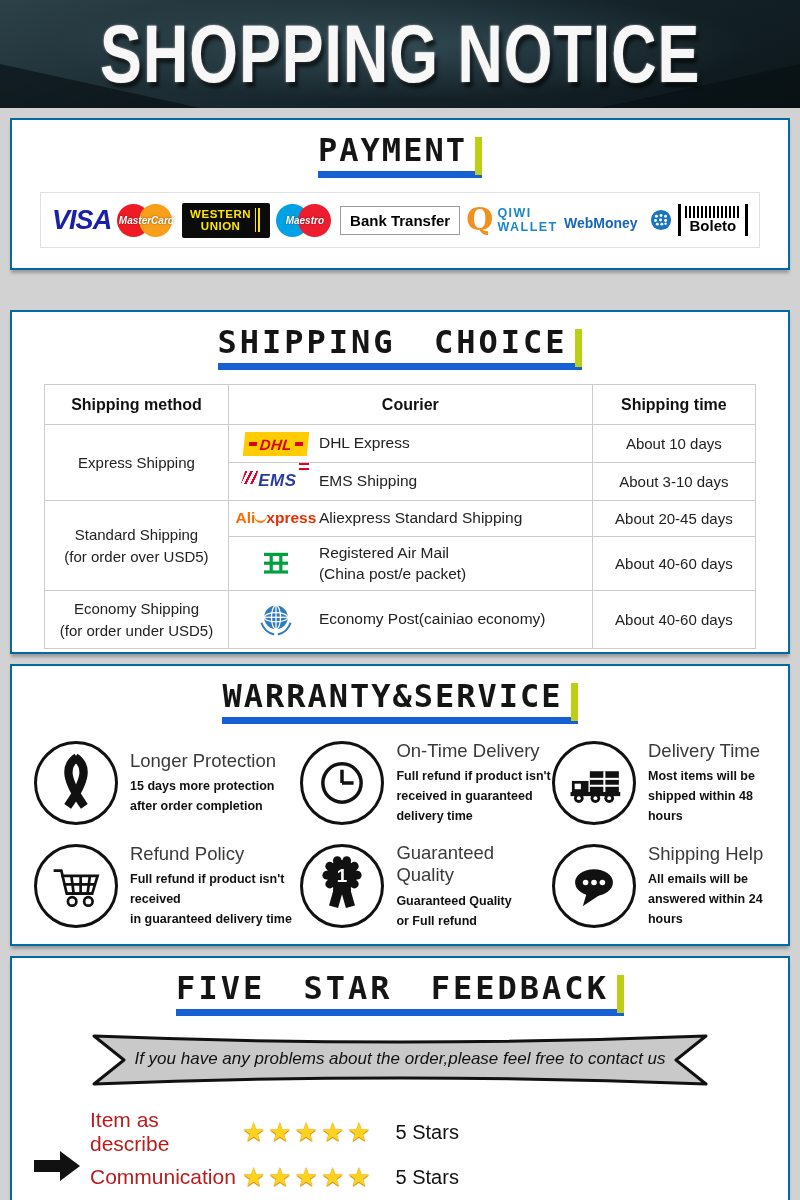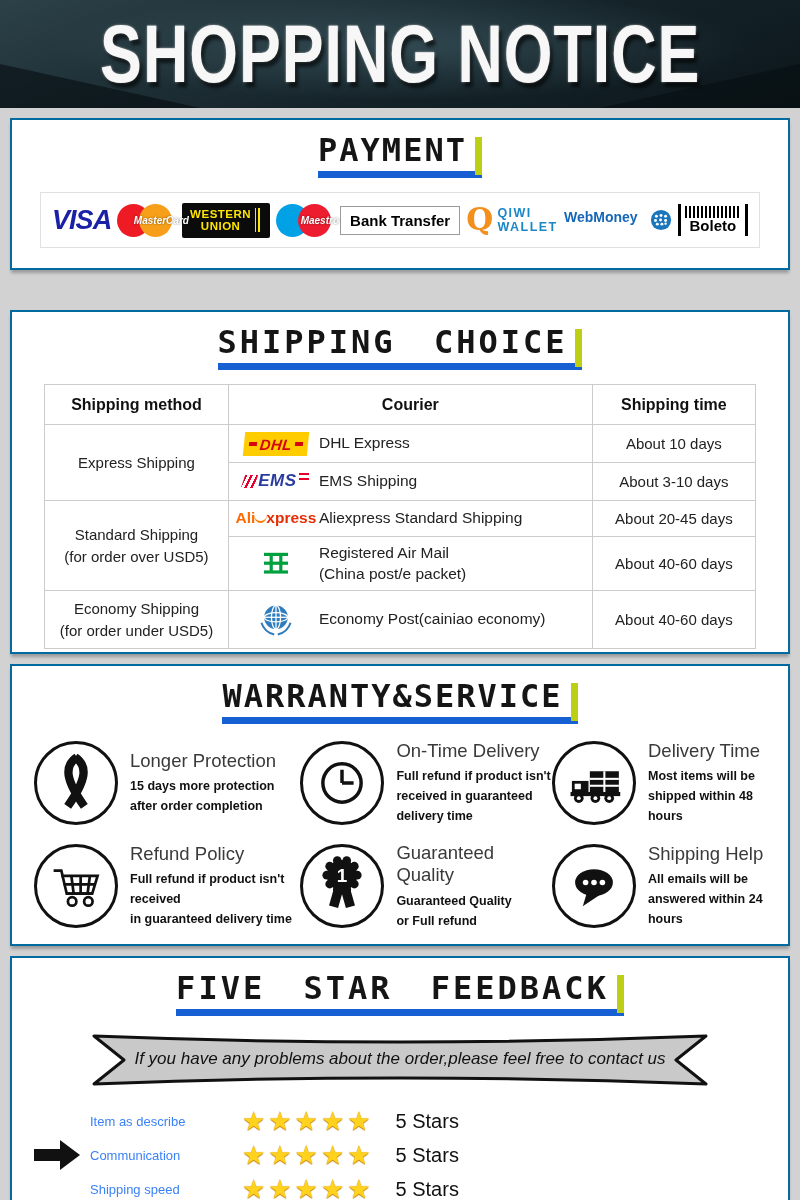--- a/index.html
+++ b/index.html
@@ -47,34 +47,34 @@
 
   
   .pay-strip{margin:14px 28px 0;height:56px;border:1px solid #e0e0e0;display:flex;
              align-items:center;justify-content:space-around;padding:0 8px;}
   .visa{color:var(--visa-blue);font-style:italic;font-weight:bold;font-size:27px;letter-spacing:-1px;}
   .cc{position:relative;width:58px;height:36px;display:flex;align-items:center;}
   .cc .c1,.cc .c2{width:33px;height:33px;border-radius:50%;}
   .cc .c2{margin-left:-11px;}
   .mc .c1{background:#ee1b24;} .mc .c2{background:#f79f1a;}
   .ma .c1{background:#00a2e5;} .ma .c2{background:#ed1c2e;}
-  .cc .cc-label{position:absolute;left:15px;width:100%;text-align:center;color:#fff;
+  .cc .cc-label{position:absolute;left:0;width:100%;text-align:center;color:#fff;
       font-style:italic;font-weight:bold;font-size:10px;text-shadow:0 0 2px rgba(0,0,0,.55);}
   .wu{background:#0b0b0b;width:88px;height:35px;border-radius:2px;display:flex;
       align-items:center;justify-content:center;gap:4px;}
   .wu-text{color:#ffe600;font-weight:bold;font-size:11.5px;line-height:1.05;text-align:center;
            white-space:pre-line;letter-spacing:.5px;}
   .wu-bars{width:6px;height:24px;background:repeating-linear-gradient(90deg,#ffe600 0 1.5px,#0b0b0b 1.5px 3.5px);}
   .bank{border:1px solid #9a9a9a;padding:5px 9px;font-weight:bold;font-size:15px;color:#000;}
   .qiwi{display:flex;align-items:center;}
   .qiwi-q{color:#f28f1d;font-family:"DejaVu Serif",serif;font-weight:bold;font-size:31px;
           line-height:.9;margin-right:4px;}
   .qiwi-text{color:#1b87c9;font-weight:bold;font-size:12.5px;letter-spacing:1.5px;
              white-space:pre-line;line-height:1.15;}
-  .webmoney{display:flex;align-items:flex-start;gap:12px;}
+  .webmoney{display:flex;align-items:flex-end;gap:12px;}
   .wm-text{color:#1566b8;font-weight:bold;font-size:14px;}
   .boleto{border-left:3px solid #000;border-right:3px solid #000;padding:2px 4px;
           display:flex;flex-direction:column;align-items:center;}
   .boleto-barcode{width:56px;height:12px;background:repeating-linear-gradient(90deg,#000 0 2px,#fff 2px 4px);}
   .boleto-label{font-weight:bold;font-size:15px;line-height:1.1;color:#000;}
 
   
   .ship-table{width:calc(100% - 64px);margin:14px auto 0;border-collapse:collapse;}
   .ship-table th,.ship-table td{border:1px solid #ccc;}
   .ship-table th{height:40px;font-size:16px;font-weight:bold;color:#111;}
@@ -84,21 +84,21 @@
   .courier-inner{display:flex;align-items:center;}
   .logo-slot{width:86px;display:flex;align-items:center;justify-content:center;flex-shrink:0;}
   .courier-name{font-size:15.5px;color:#222;white-space:pre-line;line-height:1.35;}
   .r-dhl{height:38px;} .r-ems{height:38px;} .r-ali{height:36px;} .r-air{height:54px;} .r-eco{height:58px;}
 
   .dhl{background:var(--dhl-yellow);width:64px;height:24px;display:flex;align-items:center;
        justify-content:center;transform:skewX(-6deg);}
   .dhl::before,.dhl::after{content:'';width:8px;height:3.5px;background:var(--dhl-red);}
   .dhl::before{margin-right:3px;} .dhl::after{margin-left:3px;}
   .dhl-label{color:var(--dhl-red);font-weight:bold;font-style:italic;font-size:15px;letter-spacing:.5px;}
-  .ems{display:flex;align-items:center;}
+  .ems{display:flex;}
   .ems-stripes{width:13px;height:13px;margin-right:2px;transform:skewX(-18deg);
       background:repeating-linear-gradient(100deg,#e4002b 0 2.5px,transparent 2.5px 5.5px);}
   .ems-label{color:#2a3b9f;font-weight:bold;font-style:italic;font-size:17px;letter-spacing:.5px;}
   .ems-eq{width:10px;height:8px;margin:-8px 0 0 2px;
       background:repeating-linear-gradient(180deg,#e4002b 0 2.5px,transparent 2.5px 5px);}
   .ali{display:flex;align-items:baseline;}
   .ali-prefix{color:#ff6a00;font-weight:bold;font-size:15.5px;}
   .ali-smile{display:inline-block;width:13px;height:8px;margin:0 -1px;
       border-bottom:2.5px solid #ff7b00;border-radius:0 0 50% 50%/0 0 100% 100%;}
   .ali-suffix{color:#e62e04;font-weight:bold;font-size:15.5px;}
@@ -119,21 +119,21 @@
   .banner-svg{display:block;}
   .banner-text{position:absolute;left:0;top:0;width:100%;height:100%;display:flex;
       align-items:center;justify-content:center;font-style:italic;font-size:17px;color:#111;
       padding-bottom:2px;text-align:right;}
   .fb-bottom{display:flex;align-items:center;padding:8px 20px 0 16px;}
   .fb-cta{width:300px;font-style:italic;font-weight:bold;font-size:20px;line-height:1.55;
           text-align:center;white-space:pre-line;color:#0d0d0d;}
   .fb-arrow{margin:0 10px 0 6px;flex-shrink:0;}
   .fb-ratings{flex:1;}
   .fb-row{display:flex;align-items:center;margin:8px 0;}
-  .fb-label{width:152px;font-size:13px;color:#3b82f6;}
+  .fb-label{width:152px;font-size:21px;color:#b91c1c;}
   .fb-stars{font-size:26px;letter-spacing:3px;color:var(--star-gold);
       text-shadow:0 0 1px #d98c00,0 1px 1px #b97b00;line-height:1;}
   .fb-value{font-size:20px;color:#111;margin-left:22px;}
 </style>
 </head>
 <body>
 
 <div class="header">
   <div class="header-title">SHOPPING NOTICE</div>
 </div>

